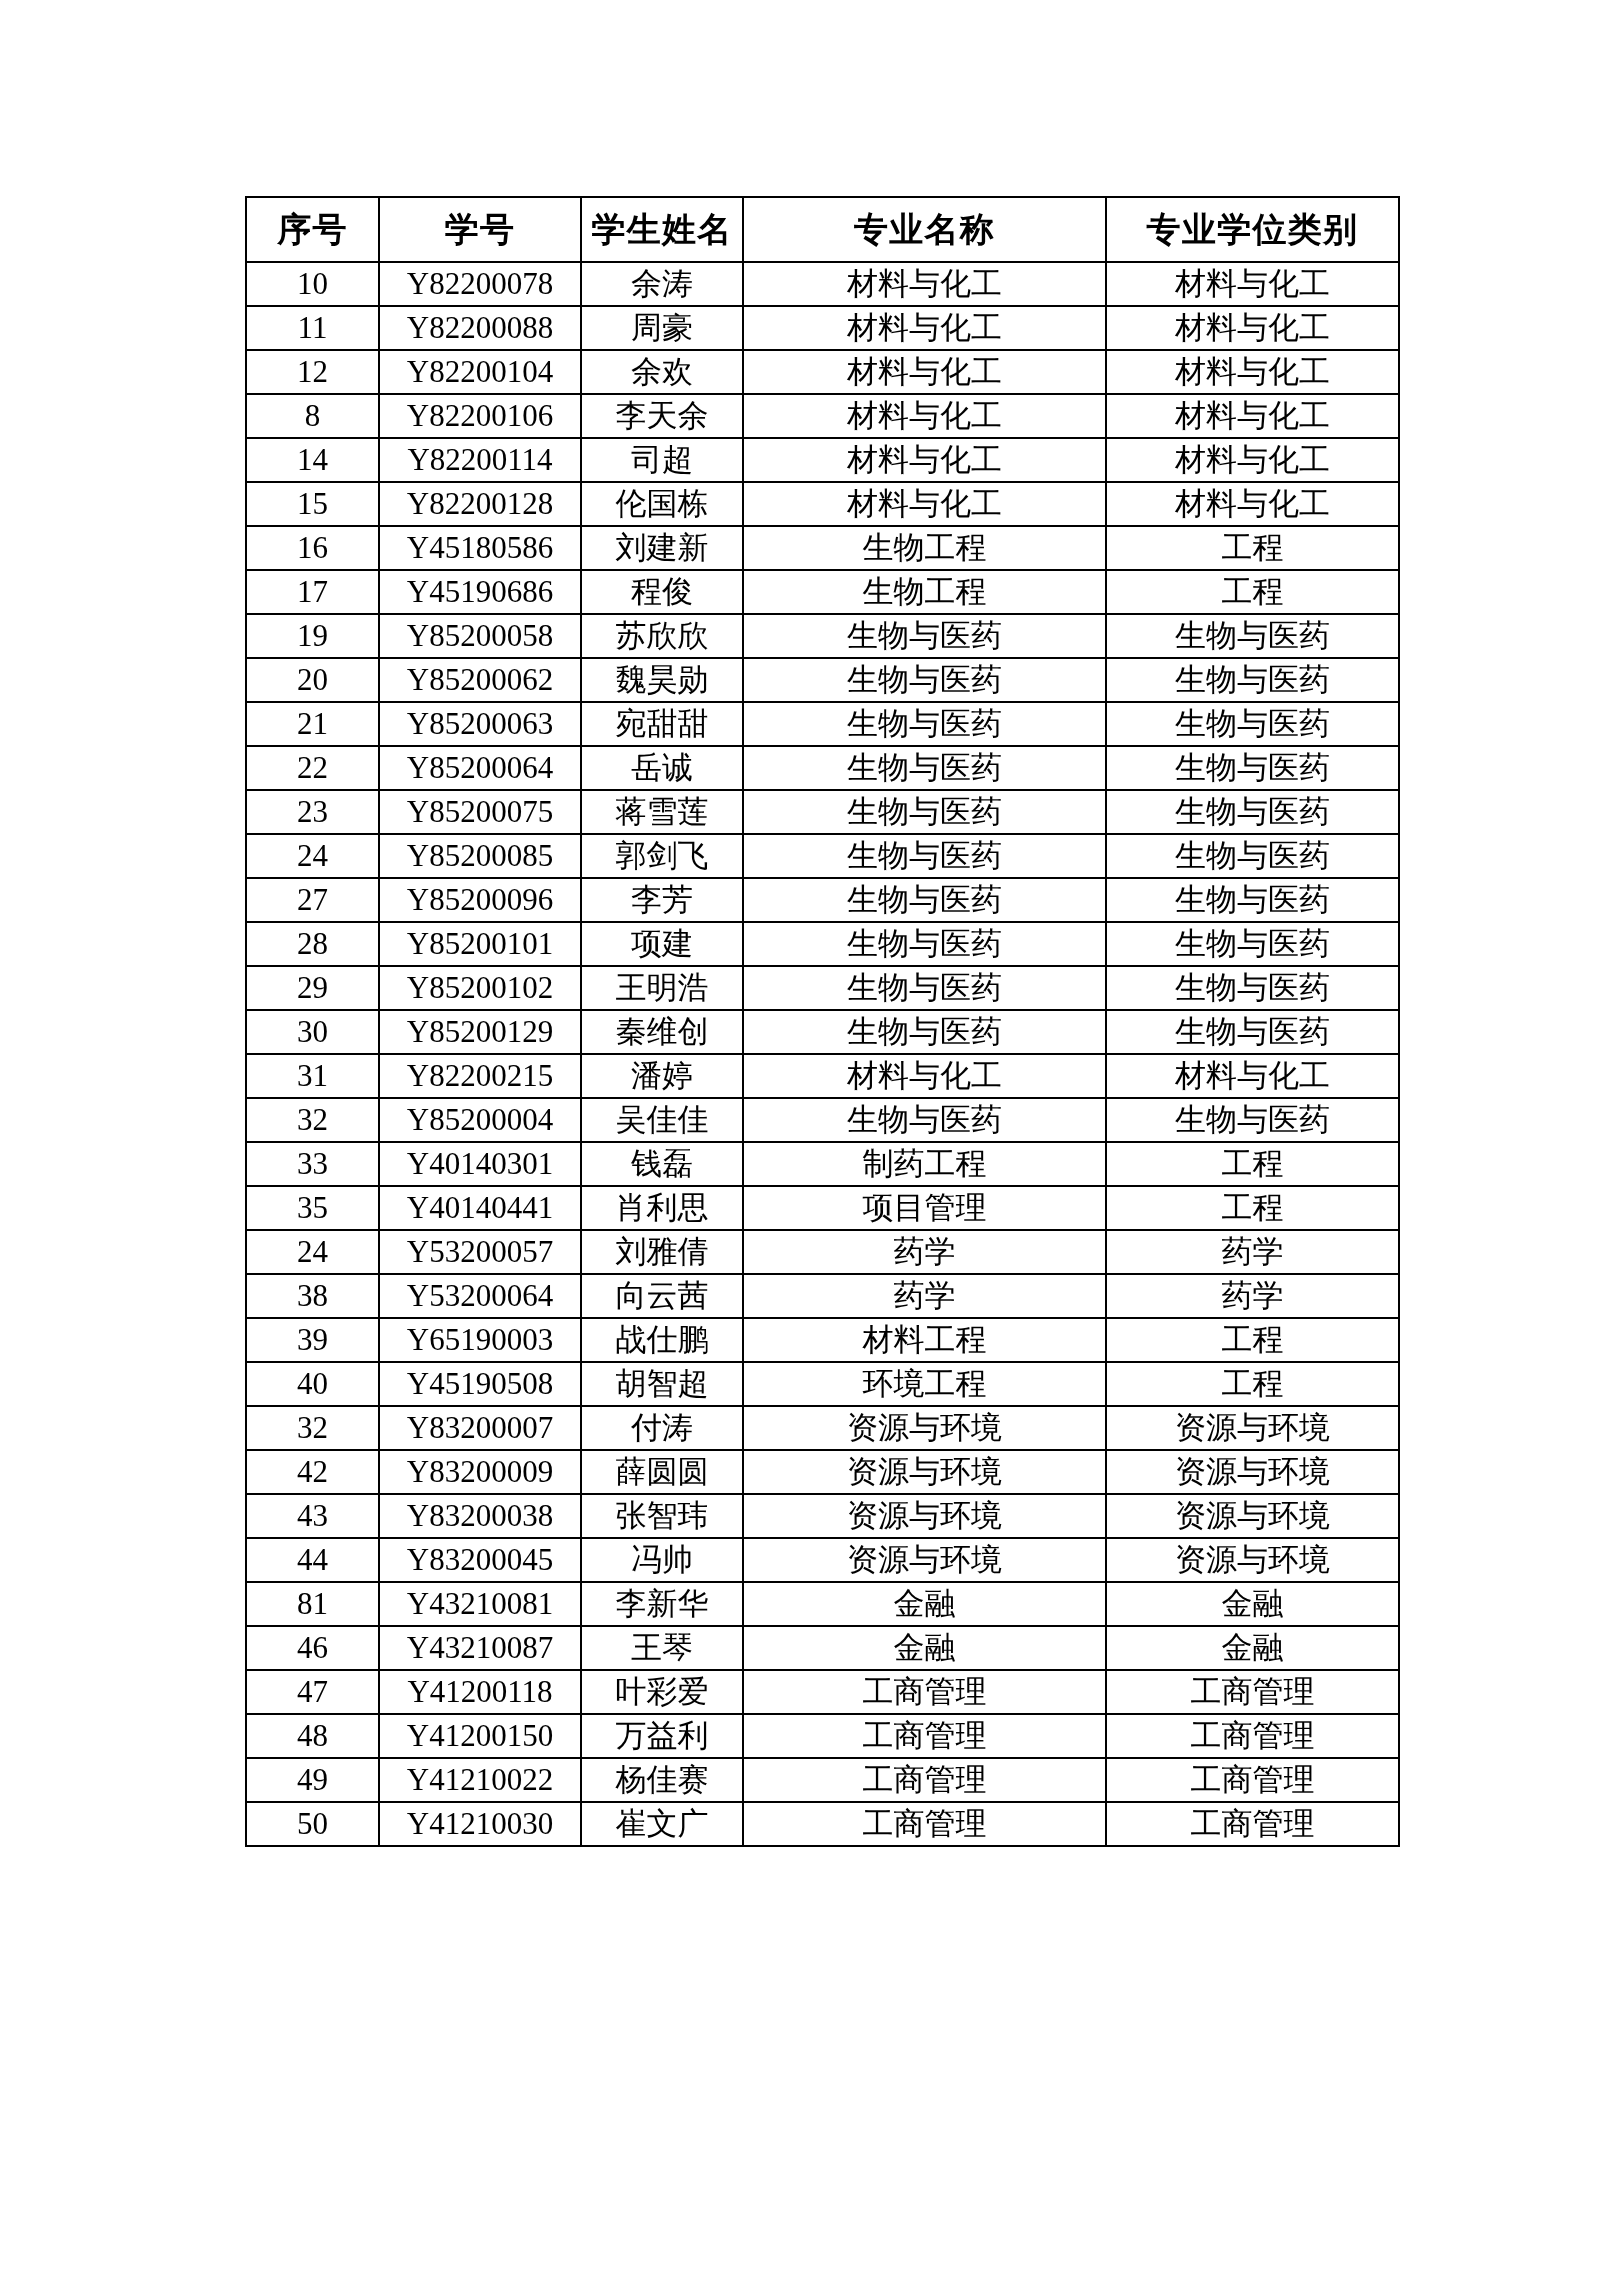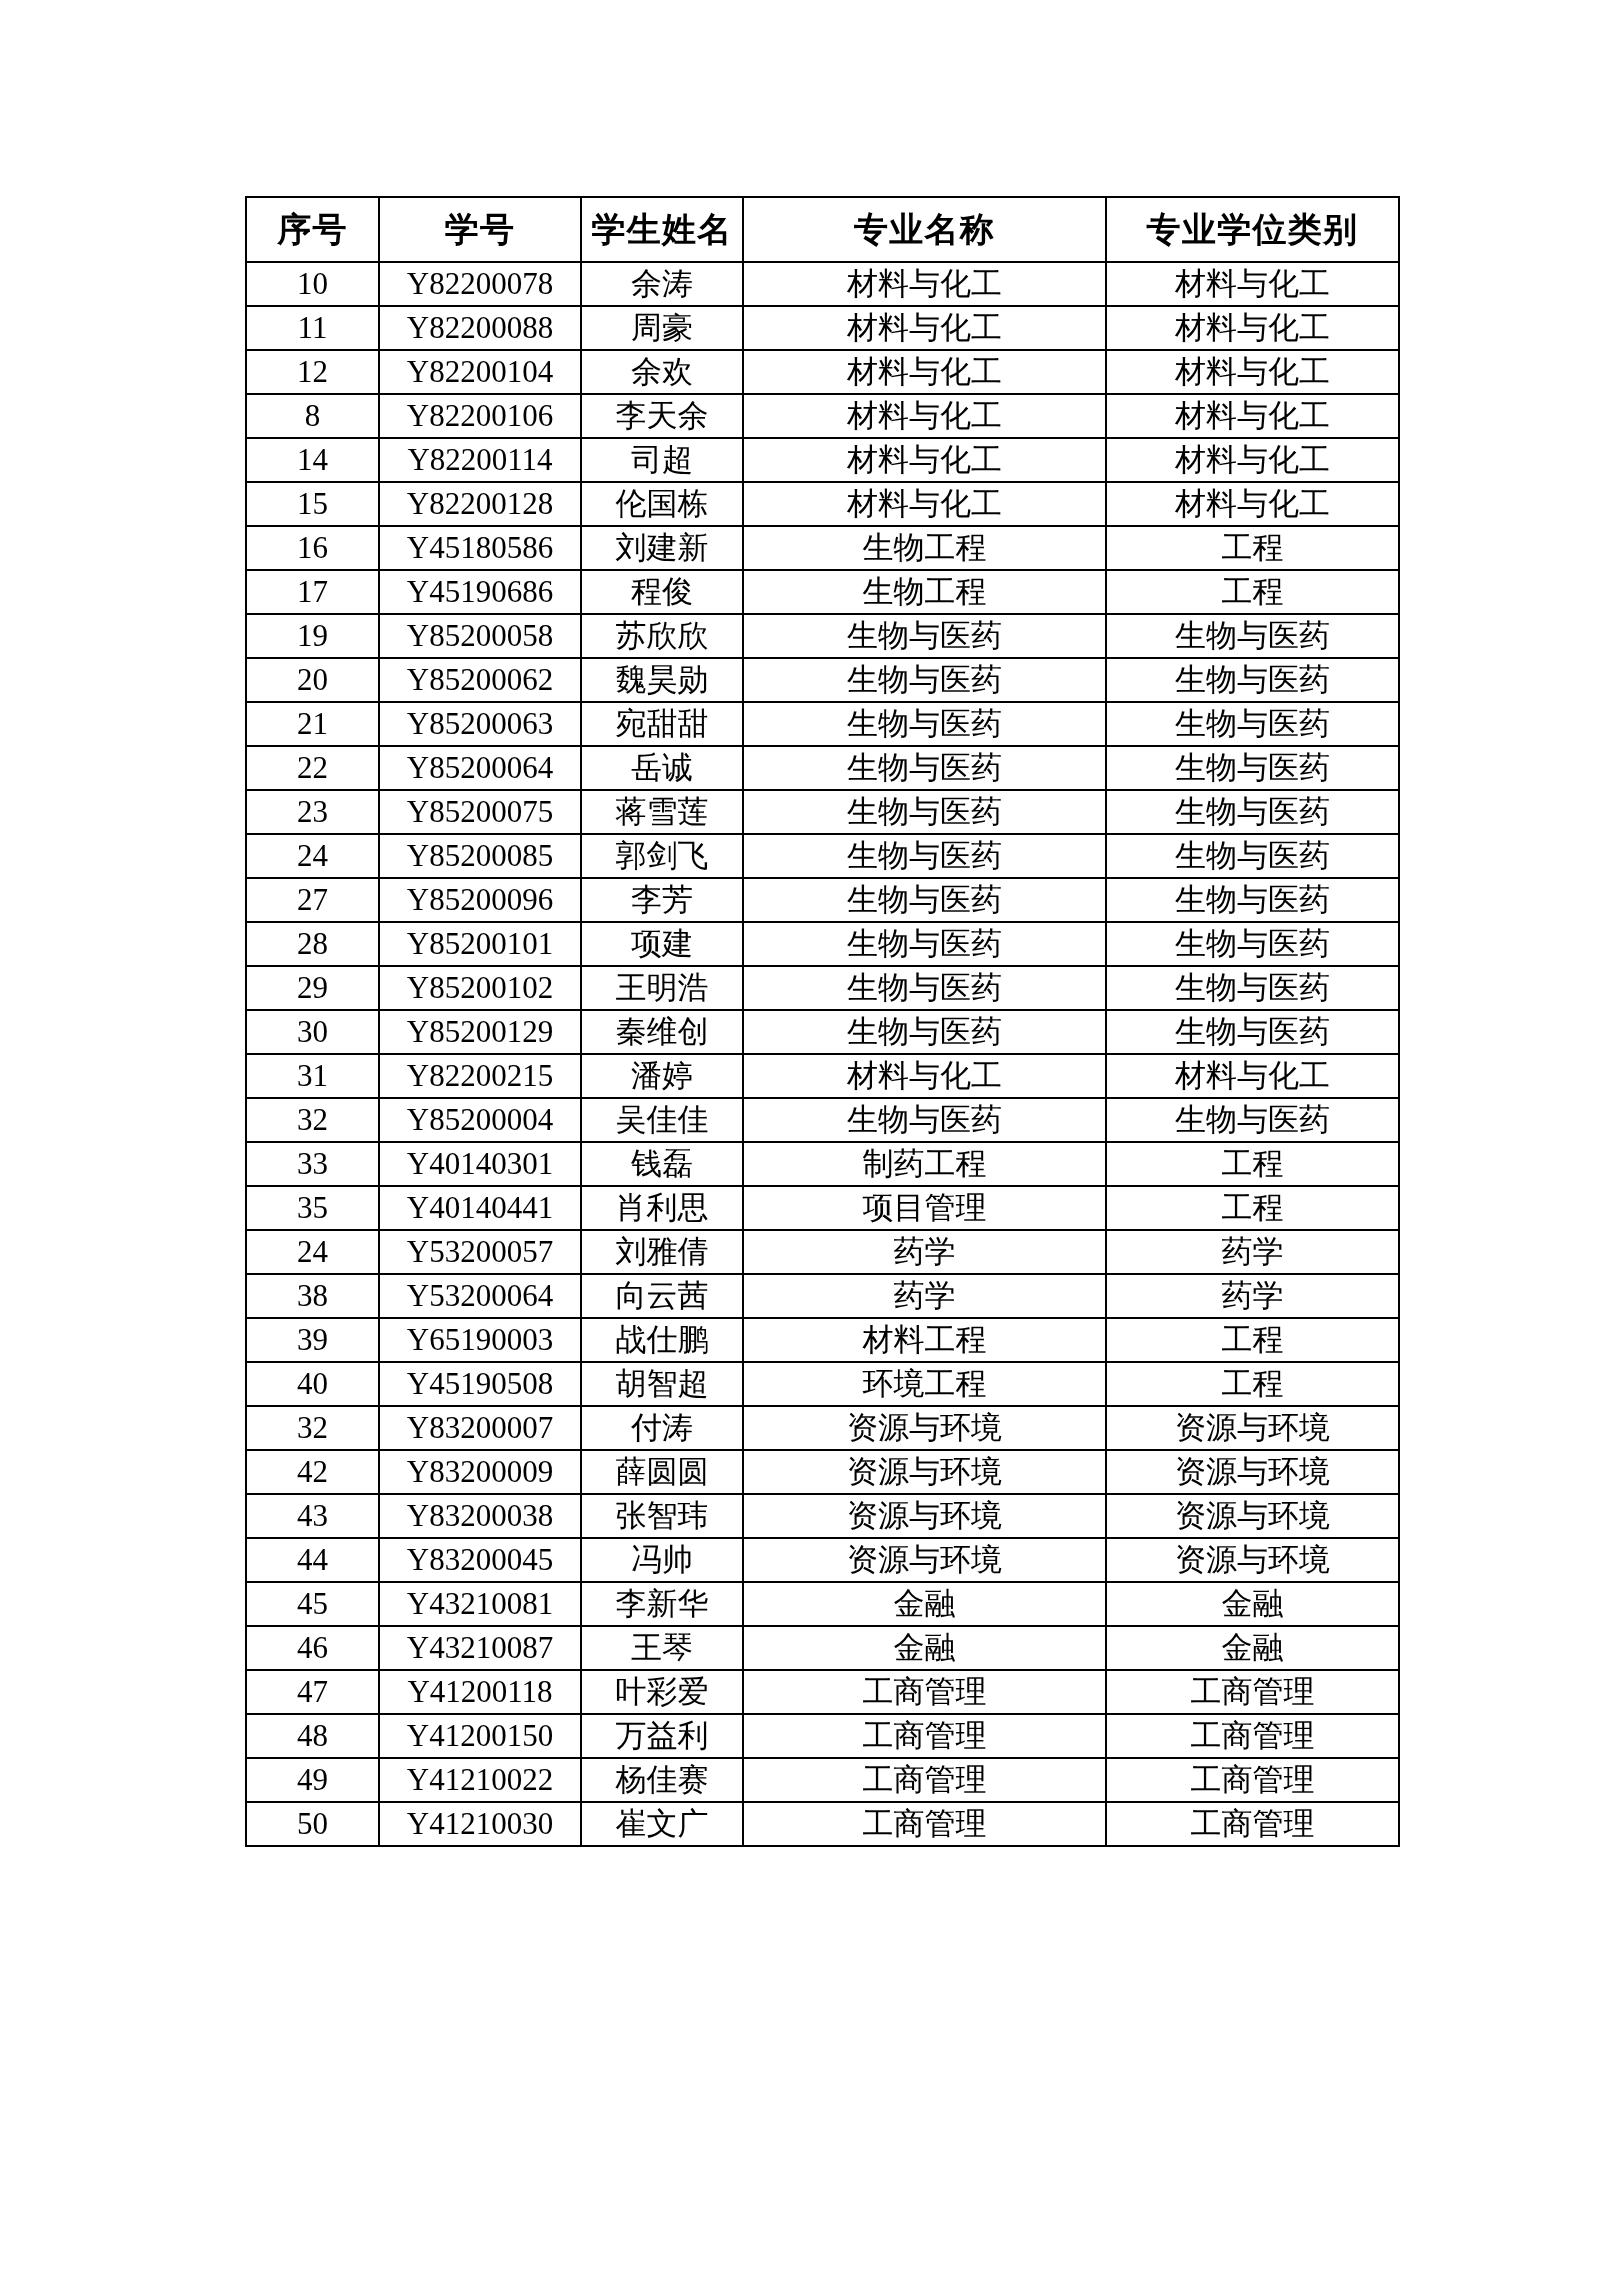--- a/index.html
+++ b/index.html
@@ -274,21 +274,21 @@
           <td>资源与环境</td>
         </tr>
         <tr>
           <td>44</td>
           <td>Y83200045</td>
           <td>冯帅</td>
           <td>资源与环境</td>
           <td>资源与环境</td>
         </tr>
         <tr>
-          <td>45</td>
+          <td>81</td>
           <td>Y43210081</td>
           <td>李新华</td>
           <td>金融</td>
           <td>金融</td>
         </tr>
         <tr>
           <td>46</td>
           <td>Y43210087</td>
           <td>王琴</td>
           <td>金融</td>

